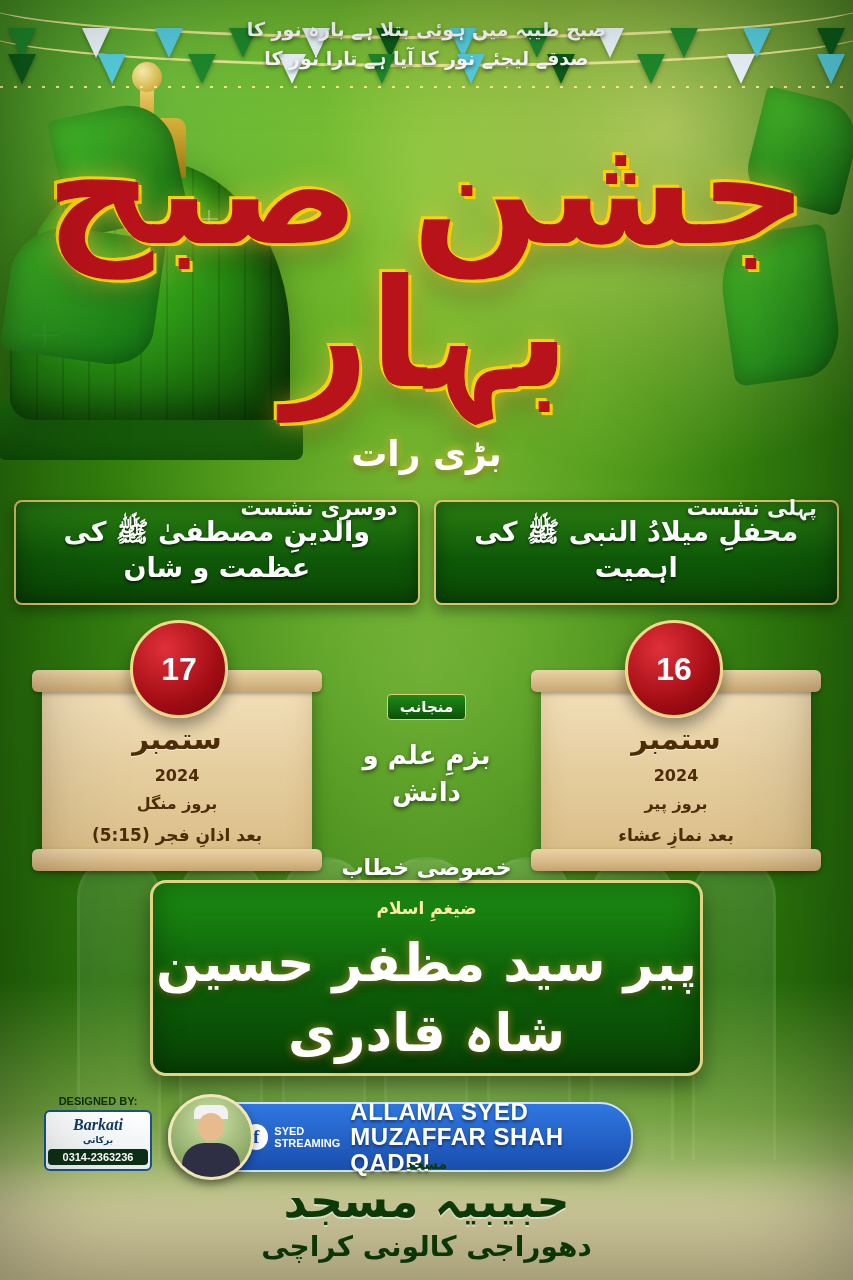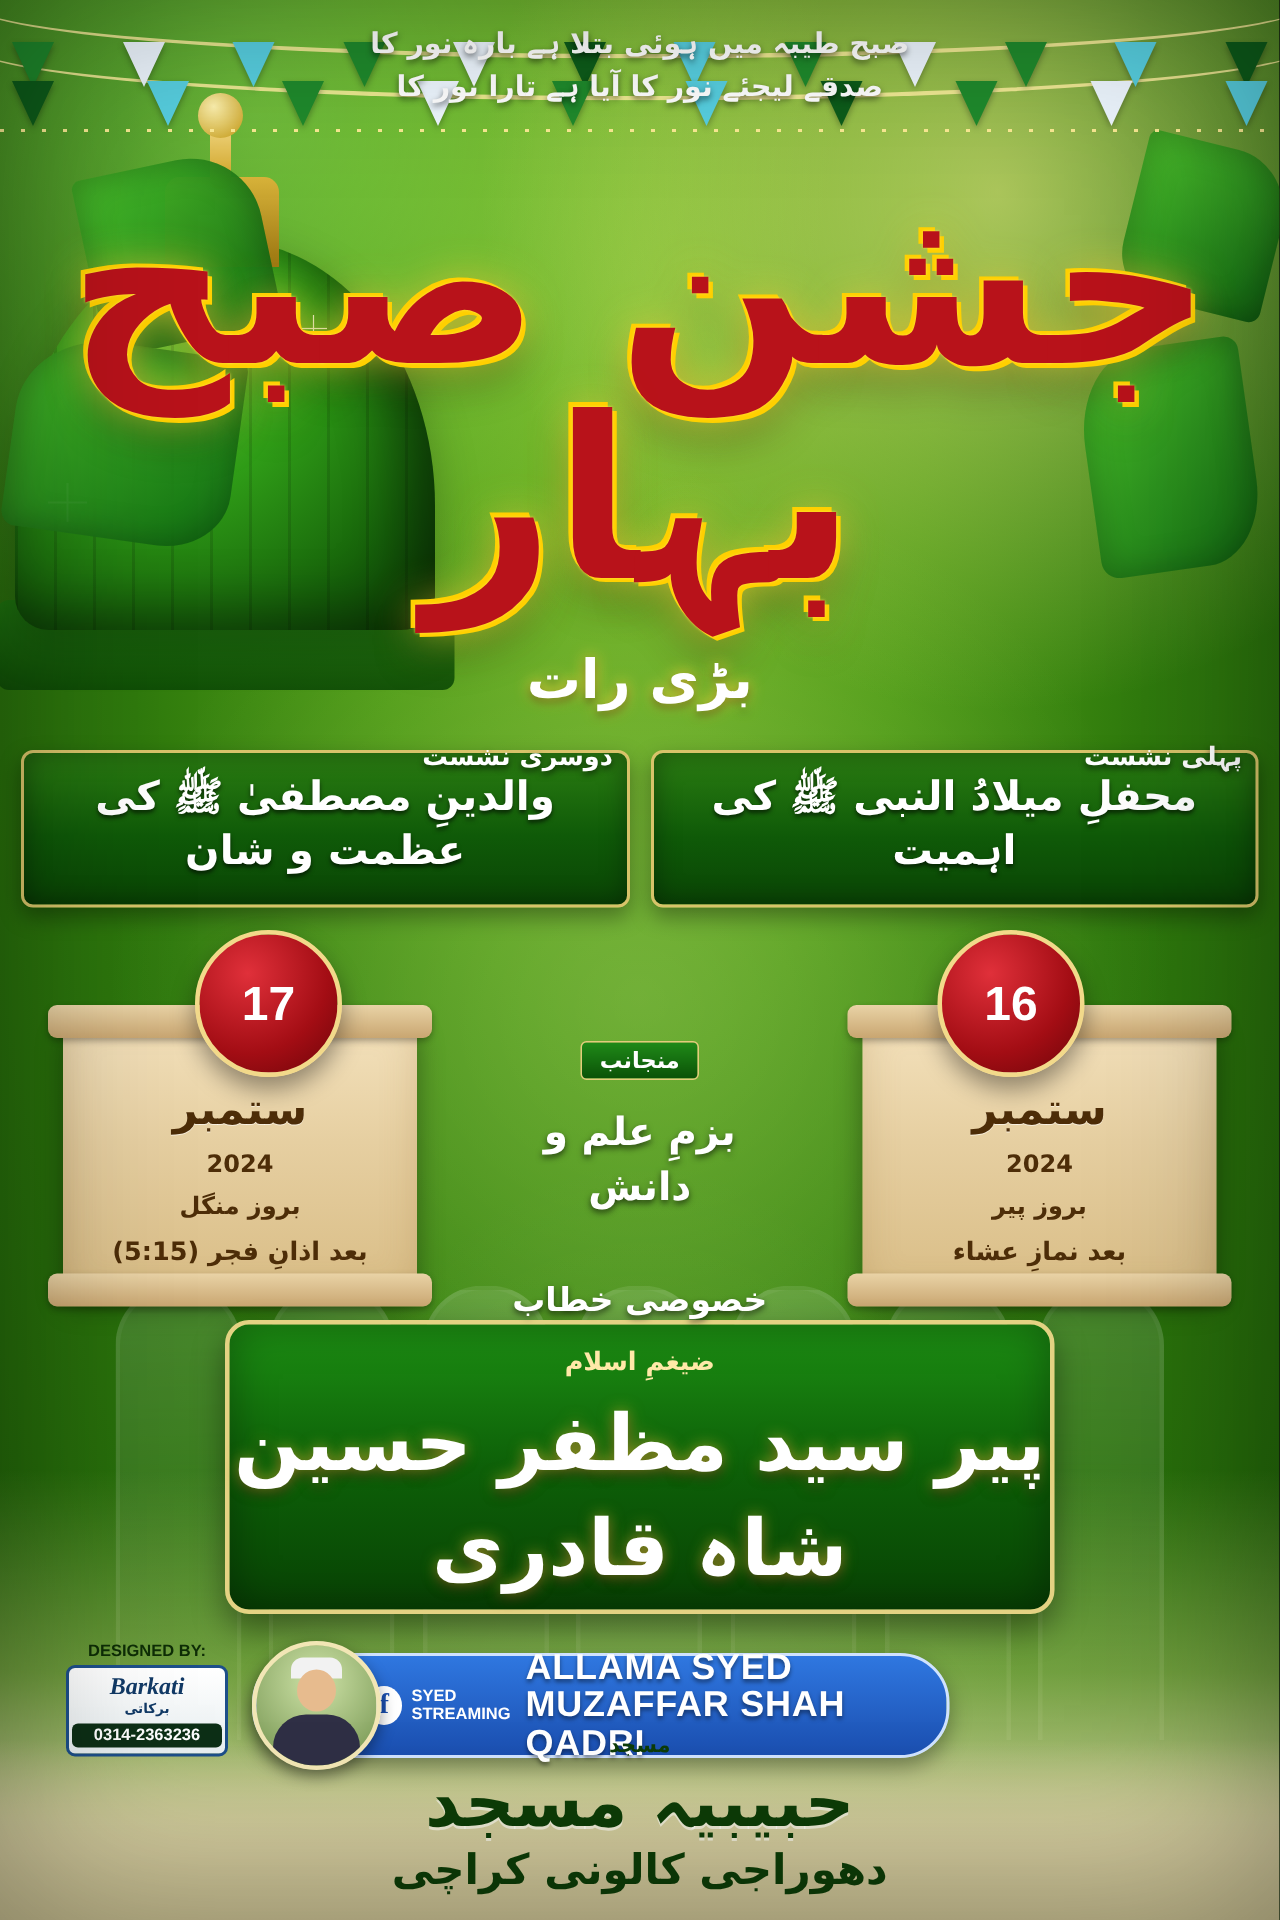--- a/index.html
+++ b/index.html
@@ -252,23 +252,23 @@
     justify-content: space-between;
     gap: 14px;
   }
   .session {
     position: relative;
     flex: 1 1 0;
   }
   .session .tag {
     position: absolute;
     top: -6px;
-    right: 11px;
-    color: #fff;
-    font-size: 17px;
+    right: 22px;
+    color: #fff;
+    font-size: 21px;
     text-shadow: 0 2px 4px rgba(0,0,0,.6);
   }
   .session .bar {
     margin-top: 0;
     border-radius: 8px;
     padding: 12px 14px 16px;
     text-align: center;
     color: #ffffff;
     font-size: 27px;
     background: linear-gradient(to bottom, #2b7d12 0%, #0f5a08 55%, #0a4505 100%);
@@ -280,21 +280,21 @@
   
   .dates {
     position: absolute;
     top: 620px;
     left: 0; right: 0;
     height: 260px;
   }
   .scroll {
     position: absolute;
     top: 58px;
-    width: 236px;
+    width: 270px;
     height: 185px;
     background: linear-gradient(to bottom, #f4e2bd 0%, #e6cfa1 45%, #d9bd86 100%);
     border-radius: 10px;
     box-shadow: 0 8px 18px rgba(0,0,0,.35), inset 0 0 24px rgba(150,110,50,.25);
   }
   .scroll:before, .scroll:after {
     content: "";
     position: absolute;
     left: -10px; right: -10px;
     height: 22px;

